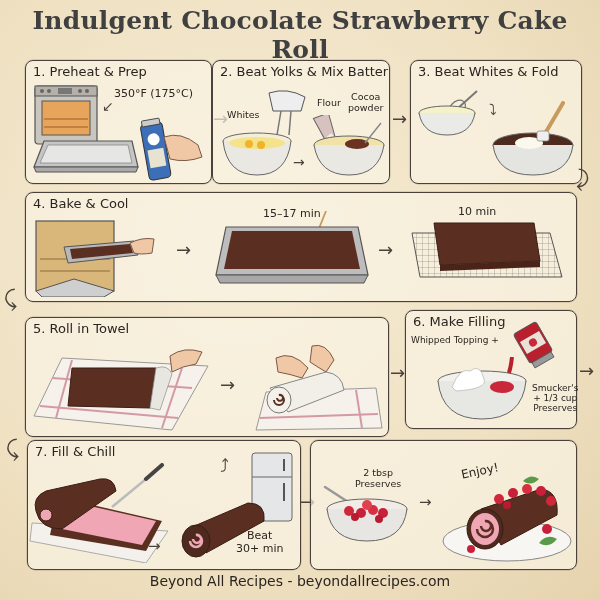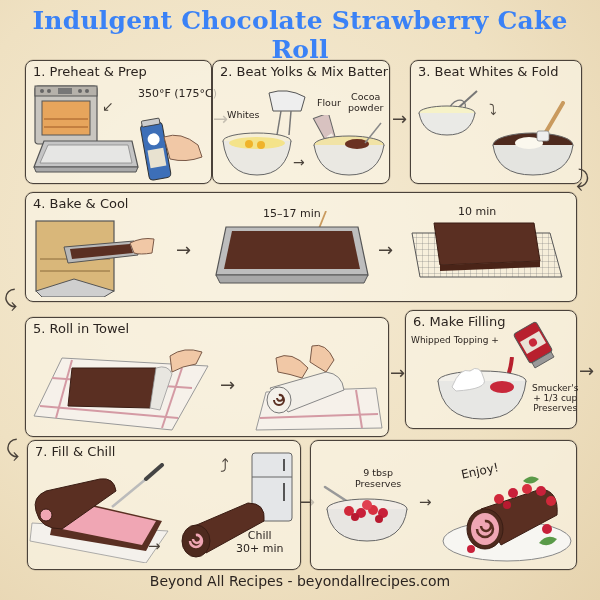--- a/index.html
+++ b/index.html
@@ -5,21 +5,21 @@
   html, body { margin: 0; padding: 0; }
   body {
     width: 600px; height: 600px; overflow: hidden; position: relative;
     background: radial-gradient(ellipse at 40% 40%, #f6ecd6 0%, #efe1c2 60%, #e6d3ae 100%);
     font-family: "DejaVu Sans", sans-serif;
     color: #2b2420;
   }
   .title {
     position: absolute; left: 0; top: 6px; width: 600px; text-align: center;
     font-family: "DejaVu Serif", serif; font-weight: bold; font-size: 25px;
-    color: #3b82f6; letter-spacing: 0.2px;
+    color: #404040; letter-spacing: 0.2px;
   }
   .panel {
     position: absolute; border: 1.5px solid #4a423a; border-radius: 8px;
     background: rgba(250, 244, 228, 0.7);
     box-shadow: 0 0 0 0.5px rgba(80,70,60,0.3);
   }
   .panel-title {
     position: absolute; left: 7px; top: 3px; font-size: 13px; color: #2b2420;
     white-space: nowrap;
   }
@@ -33,21 +33,21 @@
   }
   svg { display: block; }
 </style>
 </head>
 <body>
 
 <div class="title">Indulgent Chocolate Strawberry Cake Roll</div>
 
 <div class="panel" style="left:25px;top:60px;width:185px;height:122px;">
   <div class="panel-title">1. Preheat &amp; Prep</div>
-  <div class="lbl lbl-lg" style="left:88px;top:26px;margin-left:24px;">350°F (175°C)</div>
+  <div class="lbl lbl-lg" style="left:88px;top:26px;">350°F (175°C)</div>
   <div class="ill" style="left:8px;top:24px;">
     <svg width="64" height="60" viewBox="0 0 64 60">
       <rect x="1" y="1" width="62" height="58" rx="3" fill="#c9c6c0" stroke="#555" stroke-width="1.2"></rect>
       <rect x="1" y="1" width="62" height="10" fill="#b5b1aa" stroke="#555" stroke-width="1"></rect>
       <circle cx="8" cy="6" r="2" fill="#666"></circle>
         <circle cx="15" cy="6" r="2" fill="#666"></circle>
       <rect x="24" y="3" width="14" height="6" fill="#777"></rect>
       <circle cx="46" cy="6" r="2" fill="#666"></circle>
         <circle cx="53" cy="6" r="2" fill="#666"></circle>
       <rect x="8" y="16" width="48" height="34" fill="#e7a55c" stroke="#555" stroke-width="1"></rect>
@@ -235,21 +235,21 @@
       <ellipse cx="66" cy="30" rx="12" ry="6" fill="#c8283a"></ellipse>
     </svg>
   </div>
 </div>
 <div class="arrow" style="left:579px;top:362px;">→</div>
 <div class="arrow" style="left:6px;top:440px;font-size:22px;">⤹</div>
 
 <div class="panel" style="left:27px;top:440px;width:272px;height:128px;">
   <div class="panel-title">7. Fill &amp; Chill</div>
   <div class="lbl lbl-lg" style="left:208px;top:88px;">
-    <span>Chill</span><br>
+    <span>Beat</span><br>
     <span>30+ min</span>
   </div>
   <div class="ill" style="left:0px;top:22px;">
     <svg width="150" height="100" viewBox="0 0 150 100">
       <path d="M4 60 L140 68 L118 100 L2 78 Z" fill="#f4f1ec" stroke="#999" stroke-width="0.8"></path>
       <path d="M30 34 L134 58 L118 88 L22 72 Z" fill="#5a2f22"></path>
       <path d="M40 38 L128 58 L114 82 L34 66 Z" fill="#f0a6b4"></path>
       <path d="M8 48 Q4 34 18 28 L72 16 Q86 14 88 28 L34 66 Q12 66 8 48 Z" fill="#5a2f22" stroke="#3a1d14" stroke-width="1"></path>
       <circle cx="18" cy="52" r="6" fill="#f0a6b4" stroke="#3a1d14" stroke-width="1"></circle>
       <line x1="84" y1="44" x2="118" y2="16" stroke="#bbb" stroke-width="2.5"></line>
@@ -271,21 +271,21 @@
       <path d="M16 30 L72 6 Q90 6 88 24 L30 56 Z" fill="#5a2f22" stroke="#3a1d14" stroke-width="1"></path>
       <ellipse cx="20" cy="44" rx="14" ry="16" fill="#4e2a1e" stroke="#3a1d14" stroke-width="1"></ellipse>
       <path d="M20 44 m-6 0 a6 6 0 1 0 6 -6 a4 4 0 1 1 -3 4" fill="none" stroke="#f0a6b4" stroke-width="2.5"></path>
     </svg>
   </div>
 </div>
 <div class="arrow" style="left:300px;top:493px;">→</div>
 
 <div class="panel" style="left:310px;top:440px;width:265px;height:128px;">
   <div class="lbl" style="left:44px;top:26px;">
-    <span>9 tbsp</span><br>
+    <span>2 tbsp</span><br>
     <span>Preserves</span>
   </div>
   <div class="lbl lbl-lg" style="left:150px;top:24px;transform:rotate(-12deg);font-size:12px;">Enjoy!</div>
   <div class="ill" style="left:10px;top:40px;">
     <svg width="90" height="64" viewBox="0 0 90 64">
       <line x1="4" y1="6" x2="44" y2="32" stroke="#999" stroke-width="2.5" stroke-linecap="round"></line>
       <ellipse cx="46" cy="28" rx="40" ry="10" fill="#f1ece6" stroke="#666" stroke-width="1"></ellipse>
       <path d="M6 28 Q10 60 46 60 Q82 60 86 28" fill="#e8e6e2" stroke="#666" stroke-width="1"></path>
       <circle cx="28" cy="30" r="5" fill="#d0283a"></circle>
         <circle cx="40" cy="32" r="5" fill="#c8203a"></circle>

